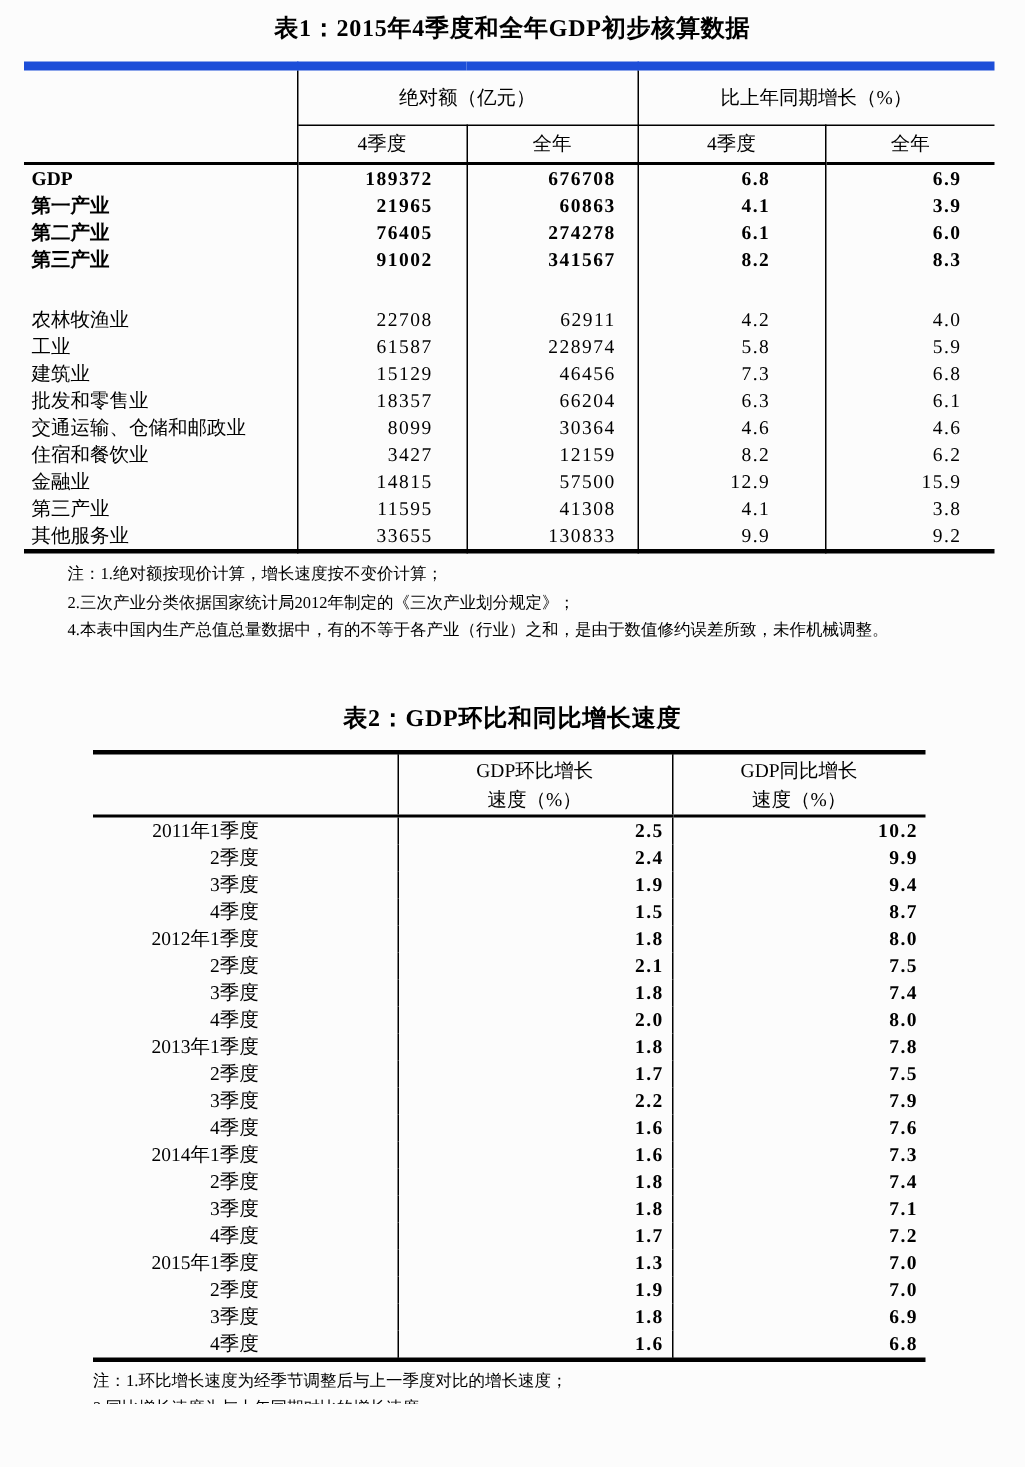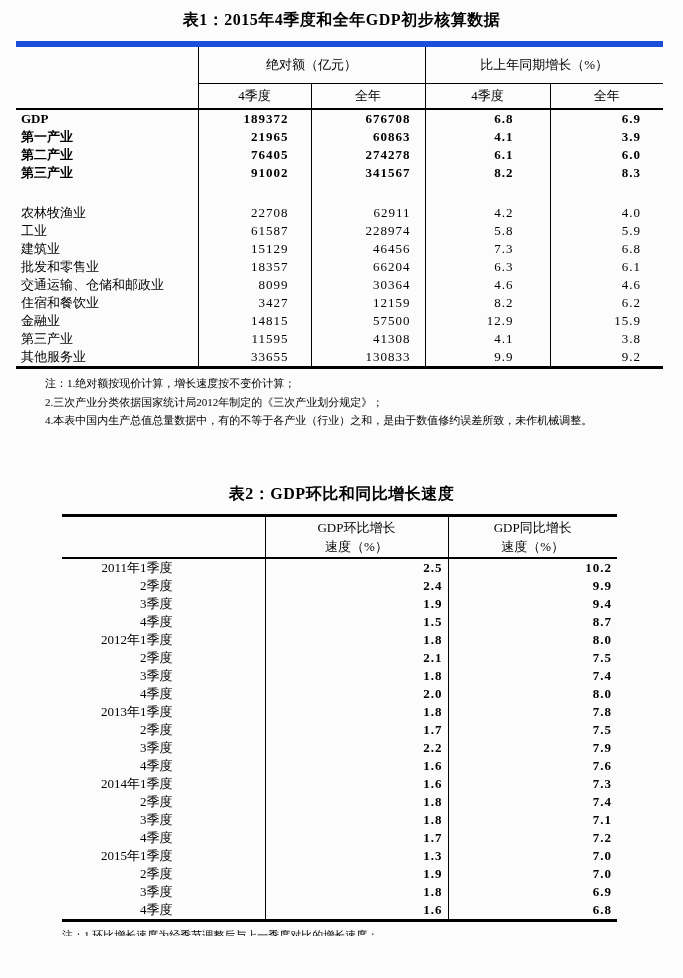--- a/index.html
+++ b/index.html
@@ -64,21 +64,21 @@
   #table1 td.c2 { padding-right: 14px; border-right: 1px solid #000; }
   #table1 td.c3 { padding-right: 36px; border-right: 1px solid #000; }
   #table1 td.c4 { padding-right: 22px; }
   #table1 tr.bold-row td { font-weight: bold; }
   #table1 tr.gap-row td { height: 22px; }
   
   .notes { font-size: 11px; line-height: 18.5px; }
   .notes1 { margin: 5px 20px 0 45px; }
   .notes2 { margin: 4px 20px 0 62px; }
   
-  .title2 { margin-top: 53px; }
+  .title2 { margin-top: 39px; }
   #table2 {
     margin: 9px 0 0 62px;
     width: 555px;
     border-top: 3px solid #000;
     border-bottom: 3px solid #000;
   }
   #table2 th {
     font-weight: normal;
     height: 40px;
     vertical-align: middle;

